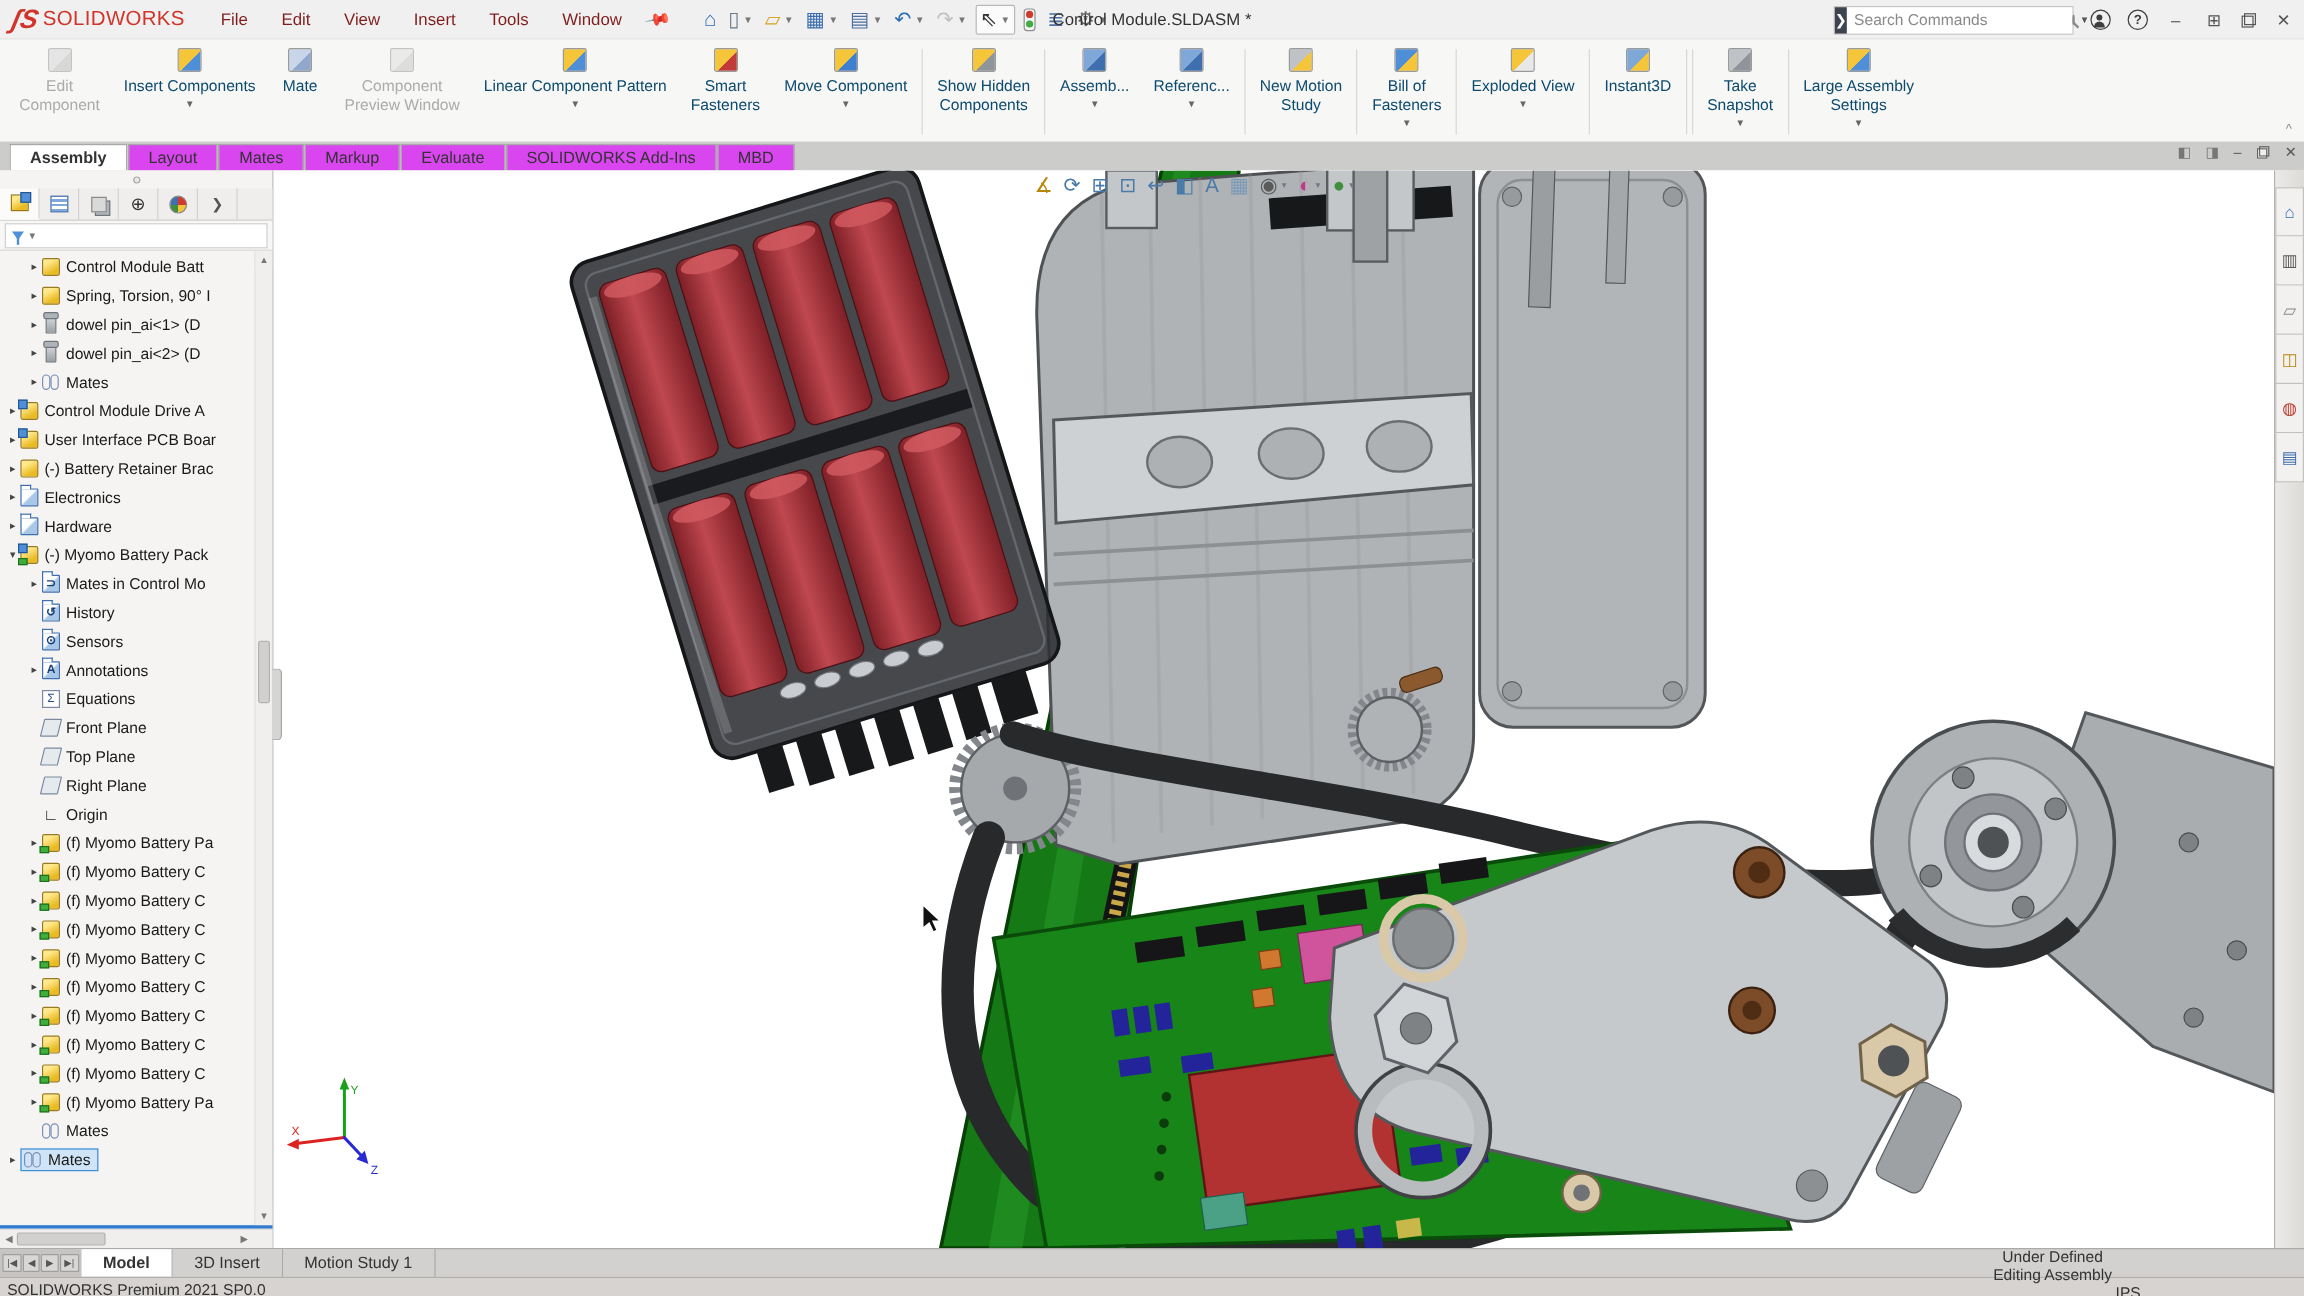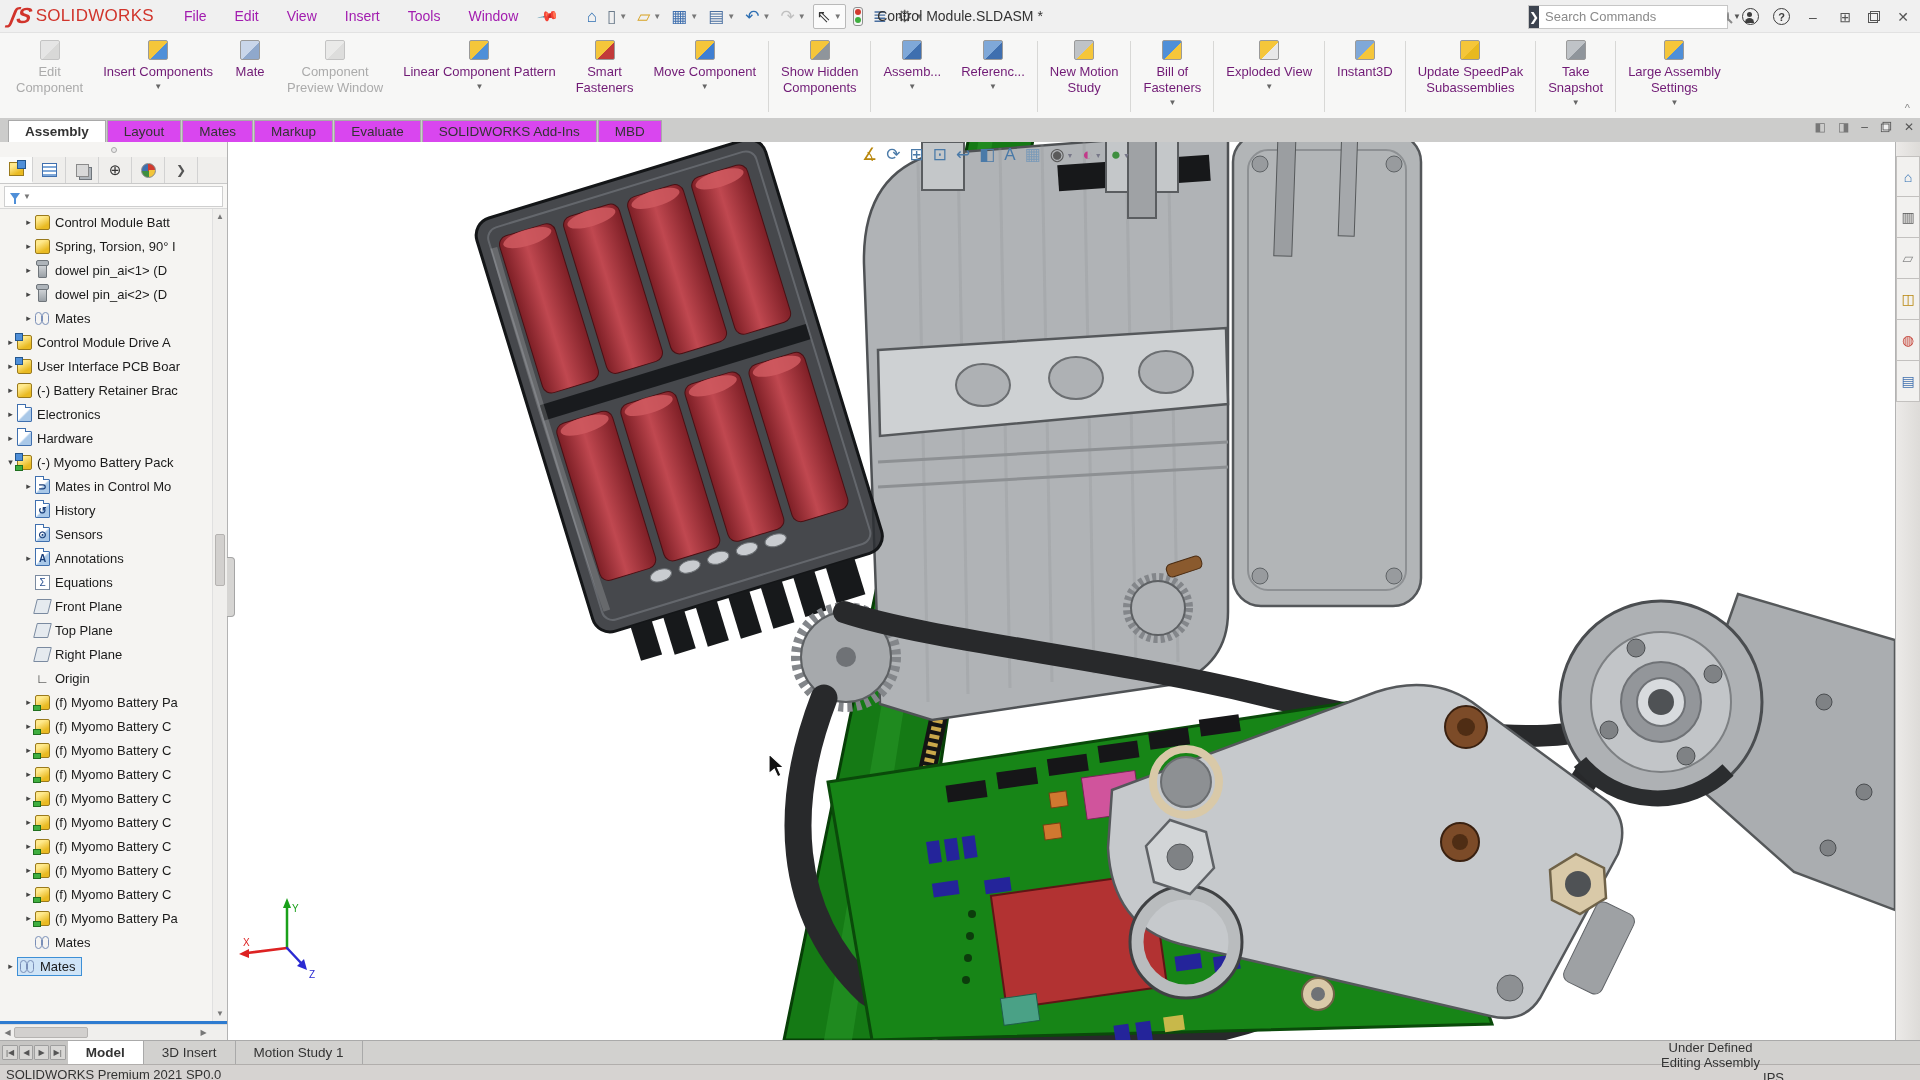--- a/index.html
+++ b/index.html
@@ -6,21 +6,21 @@
   html,body { width:1920px; height:1080px; overflow:hidden;
     font-family:"Liberation Sans", sans-serif; background:#f0f0f0; font-size:13px; color:#222; }
 
   
   .titlebar { height:33px; background:#f0f0f0; display:flex; align-items:center; position:relative; border-bottom:1px solid #e2e2e2;}
   .logo { display:flex; align-items:center; margin:0 18px 0 10px; }
   .logo .lmark { color:#d1342b; font-size:22px; font-style:italic; font-weight:bold; margin-right:4px; transform:skewX(-12deg); }
   .logo .lsolid { color:#d1342b; font-weight:normal; font-size:17px; letter-spacing:.3px;}
   .logo .lworks { color:#d1342b; font-weight:300; font-size:17px; letter-spacing:.3px;}
   .menus { display:flex; gap:4px; }
-  .menu-item { padding:5px 12px; font-size:14px; color:#a21caf; cursor:default; }
+  .menu-item { padding:5px 12px; font-size:14px; color:#7f1d1d; cursor:default; }
   .pin { color:#8a8a8a; font-size:14px; margin:0 10px; transform:rotate(35deg); }
   .quickbar { display:flex; align-items:center; margin-left:14px; }
   .qbtn { display:flex; align-items:center; padding:3px 3px; margin:0 2px; border-radius:2px; }
   .qbtn .glyph { font-size:17px; line-height:17px; }
   .qbtn .caret { font-size:8px; color:#777; margin-left:3px; }
   .qbtn.boxed { border:1px solid #b9b9b9; background:#fbfbfb; }
   .qbtn.disabled .glyph { color:#c0c0c0 !important; }
   .traffic { width:10px; height:19px; border:1px solid #8f8f8f; border-radius:3px; background:#f5f5f5;
     display:flex; flex-direction:column; align-items:center; justify-content:space-evenly;}
   .traffic i { width:6px; height:6px; border-radius:50%; display:block;}
@@ -39,21 +39,21 @@
   .helpc { width:17px; height:17px; border:1.6px solid #3d3d3d; border-radius:50%; color:#3d3d3d; font-size:11px; font-weight:bold; display:flex; align-items:center; justify-content:center;}
   .wc { color:#555; font-size:14px; width:18px; text-align:center;}
   .w-restore { position:relative; width:12px; height:12px; }
   .w-restore::before { content:""; position:absolute; left:0; bottom:0; width:8px; height:8px; border:1.4px solid #555; background:#f0f0f0;}
   .w-restore::after { content:""; position:absolute; right:0; top:0; width:8px; height:8px; border:1.4px solid #555;}
 
   
   .ribbon { height:85px; background:#f7f7f6; display:flex; align-items:stretch; padding:2px 0 0 6px; position:relative; }
   .rbtn { display:flex; flex-direction:column; align-items:center; padding:5px 10px 1px; min-width:54px; cursor:default;}
   .ribicon { width:20px; height:20px; border:1px solid #9a9a9a; border-radius:2px; margin-bottom:4px;}
-  .rlabel { font-size:13px; line-height:16px; color:#701a75; text-align:center; white-space:nowrap;}
+  .rlabel { font-size:13px; line-height:16px; color:#0c4a6e; text-align:center; white-space:nowrap;}
   .rbtn.disabled .rlabel { color:#ababab; }
   .rbtn.disabled .ribicon { filter:grayscale(1); opacity:.55; }
   .rcaret { font-size:8px; color:#666; margin-top:2px; height:10px;}
   .rsep { width:1px; background:#d8d8d6; margin:6px 2px; }
   .ribbon-collapse { position:absolute; right:10px; bottom:4px; color:#888; font-size:11px;}
 
   
   .cmdtabs { height:24px; background:#cccccb; display:flex; align-items:flex-end; padding-left:8px; position:relative;}
   .ctab { padding:3px 16px; font-size:13.5px; color:#333; background:#d946ef; border:1px solid #a9a9a9; border-bottom:none; margin-right:1px;}
   .ctab.active { background:#ffffff; font-weight:bold; }
@@ -302,26 +302,20 @@
       <div class="rlabel">Exploded View</div>
       <div class="rcaret">▼</div>
     </div>
     <div class="rsep"></div>
     <div class="rbtn">
       <div class="ribicon" style="background: linear-gradient(135deg, rgb(127, 168, 216) 0px, rgb(127, 168, 216) 55%, rgb(245, 198, 58) 55%, rgb(245, 198, 58) 100%);"></div>
       <div class="rlabel">Instant3D</div>
       <div class="rcaret"></div>
     </div>
     <div class="rsep"></div>
-    <div class="rbtn">
-      <div class="ribicon" style="background: linear-gradient(135deg, rgb(245, 198, 58) 0px, rgb(245, 198, 58) 55%, rgb(232, 185, 31) 55%, rgb(232, 185, 31) 100%);"></div>
-      <div class="rlabel">Update SpeedPak</div>
-      <div class="rlabel">Subassemblies</div>
-      <div class="rcaret"></div>
-    </div>
     <div class="rsep"></div>
     <div class="rbtn">
       <div class="ribicon" style="background: linear-gradient(135deg, rgb(191, 195, 199) 0px, rgb(191, 195, 199) 55%, rgb(143, 149, 155) 55%, rgb(143, 149, 155) 100%);"></div>
       <div class="rlabel">Take</div>
       <div class="rlabel">Snapshot</div>
       <div class="rcaret">▼</div>
     </div>
     <div class="rsep"></div>
     <div class="rbtn">
       <div class="ribicon" style="background: linear-gradient(135deg, rgb(245, 198, 58) 0px, rgb(245, 198, 58) 55%, rgb(79, 143, 216) 55%, rgb(79, 143, 216) 100%);"></div>

